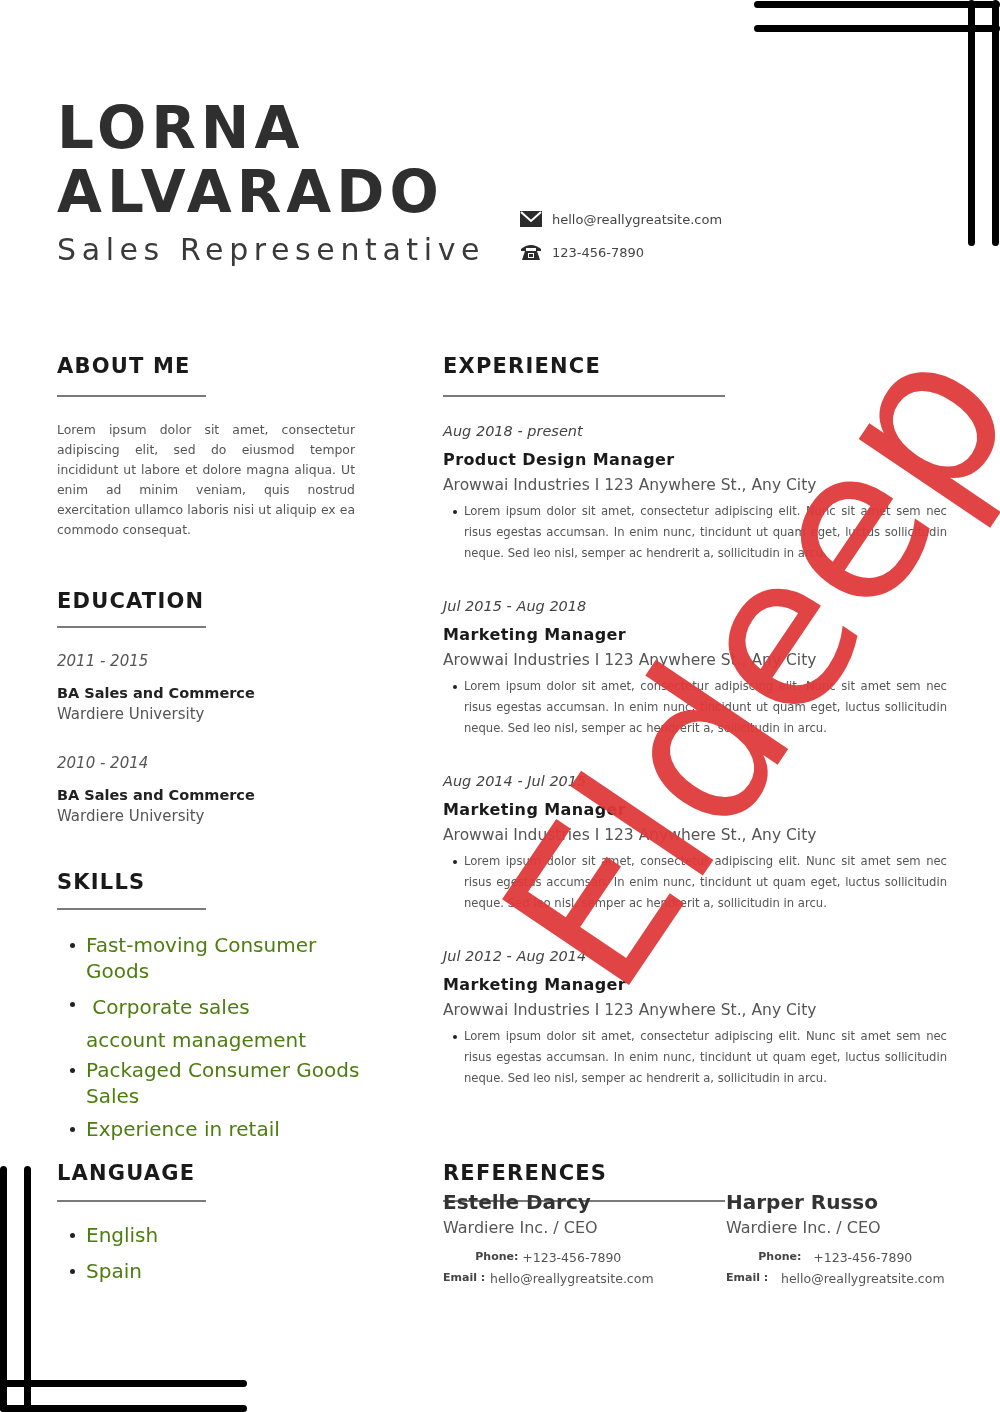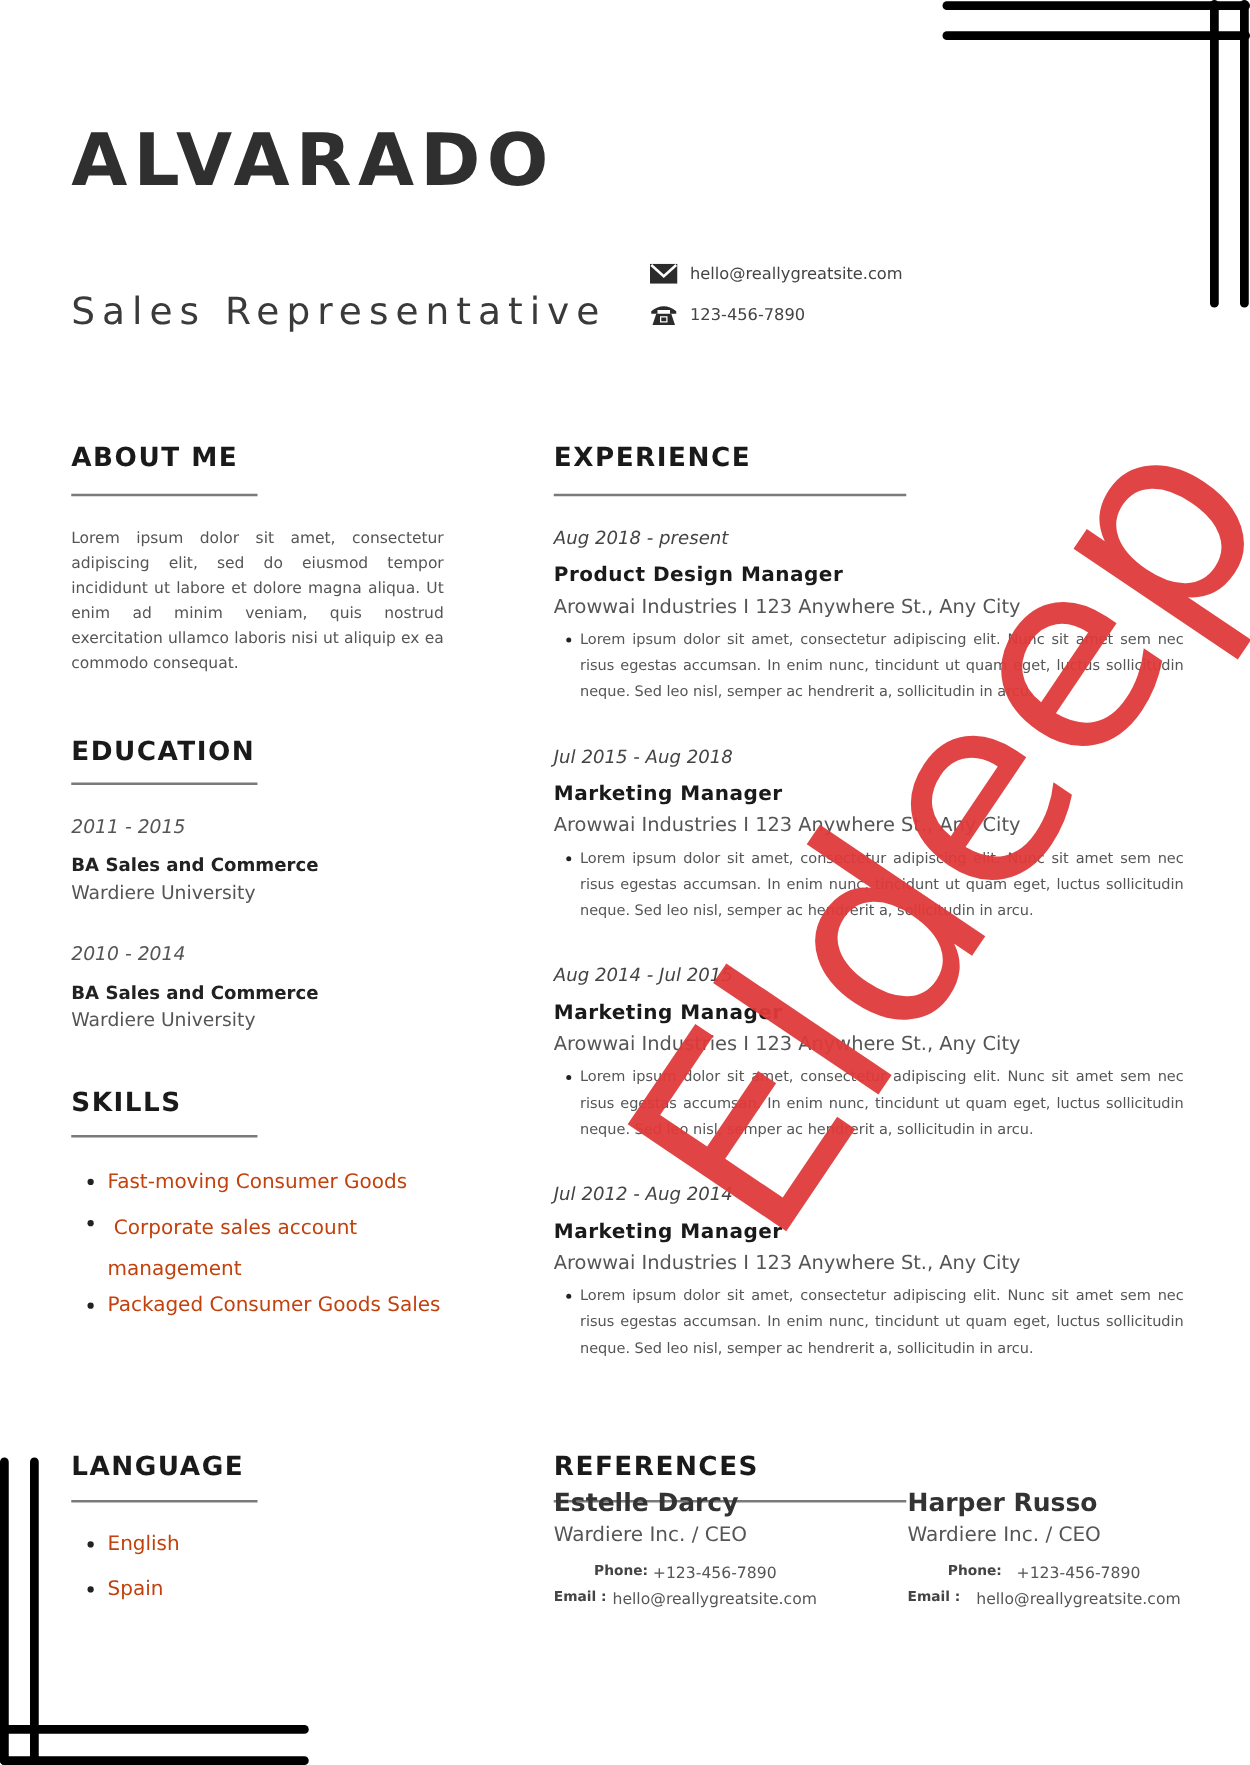--- a/index.html
+++ b/index.html
@@ -37,21 +37,21 @@
   .about {
     position: absolute; left: 57px; top: 420px; width: 298px;
     font-size: 12.4px; line-height: 20px; color: #555; text-align: justify;
   }
 
   .edu-date { position: absolute; left: 57px; font-style: italic; font-size: 15px; color: #555; }
   .edu-deg { position: absolute; left: 57px; font-weight: bold; font-size: 14.5px; color: #222; }
   .edu-school { position: absolute; left: 57px; font-size: 15px; color: #555; }
 
   .bullet-list { position: absolute; left: 70px; margin: 0; padding: 0; list-style: none; }
-  .bullet-list li { position: relative; padding-left: 16px; font-size: 16px; color: #c2410c; }
+  .bullet-list li { position: relative; padding-left: 16px; font-size: 20px; color: #4d7c0f; }
   .bullet-list li::before {
     content: ""; position: absolute; left: 0; top: 11px; width: 5px; height: 5px;
     border-radius: 50%; background: #222;
   }
 
   
   .exp { position: absolute; left: 443px; width: 504px; }
   .exp .date { font-style: italic; font-size: 14.5px; color: #444; height: 28px; line-height: 20px; }
   .exp .title { font-weight: bold; font-size: 16px; color: #1a1a1a; height: 26px; line-height: 22px; letter-spacing: 0.4px; }
   .exp .company { font-size: 15.5px; color: #555; height: 26px; line-height: 20px; }
@@ -87,20 +87,21 @@
 <div class="bar" style="left:754px; top:25px; width:246px; height:7px;"></div>
 <div class="bar" style="left:968px; top:0px; width:7px; height:246px;"></div>
 <div class="bar" style="left:992px; top:0px; width:7px; height:246px;"></div>
 
 <div class="bar" style="left:0px; top:1166px; width:7px; height:246px;"></div>
 <div class="bar" style="left:24px; top:1166px; width:7px; height:246px;"></div>
 <div class="bar" style="left:0px; top:1380px; width:247px; height:7px;"></div>
 <div class="bar" style="left:0px; top:1405px; width:247px; height:7px;"></div>
 
 <div class="name">
+  <div>LORNA</div>
   <div>ALVARADO</div>
 </div>
 <div class="role">Sales Representative</div>
 
 <div class="contact-row" style="top:209px;">
   <span class="ico">
     <svg width="22" height="16" viewBox="0 0 22 16">
         <rect x="0" y="0" width="22" height="16" fill="#2b2b2b"></rect>
         <path d="M1 1 L11 10 L21 1" stroke="#fff" stroke-width="2" fill="none"></path>
       </svg>
@@ -133,20 +134,21 @@
 <div class="edu-date" style="top:754px;">2010 - 2014</div>
 <div class="edu-deg" style="top:787px;">BA Sales and Commerce</div>
 <div class="edu-school" style="top:807px;">Wardiere University</div>
 
 <div class="sec-title" style="left:57px; top:870px;">SKILLS</div>
 <div class="rule" style="left:57px; top:908px; width:149px;"></div>
 <ul class="bullet-list" style="top:932px; width:290px;">
   <li style="line-height:26px; margin-bottom:7px;">Fast-moving Consumer Goods</li>
   <li style="line-height:33px; width:230px; white-space:pre-wrap;"> Corporate sales account management</li>
   <li style="line-height:26px; margin-bottom:7px;">Packaged Consumer Goods Sales</li>
+  <li style="line-height:26px; margin-top:3px;">Experience in retail</li>
 </ul>
 
 <div class="sec-title" style="left:57px; top:1161px;">LANGUAGE</div>
 <div class="rule" style="left:57px; top:1200px; width:149px;"></div>
 <ul class="bullet-list" style="top:1222px;">
   <li style="line-height:26px; margin-bottom:10px;">English</li>
   <li style="line-height:26px;">Spain</li>
 </ul>
 
 <div class="sec-title" style="left:443px; top:354px;text-align:right;">EXPERIENCE</div>

